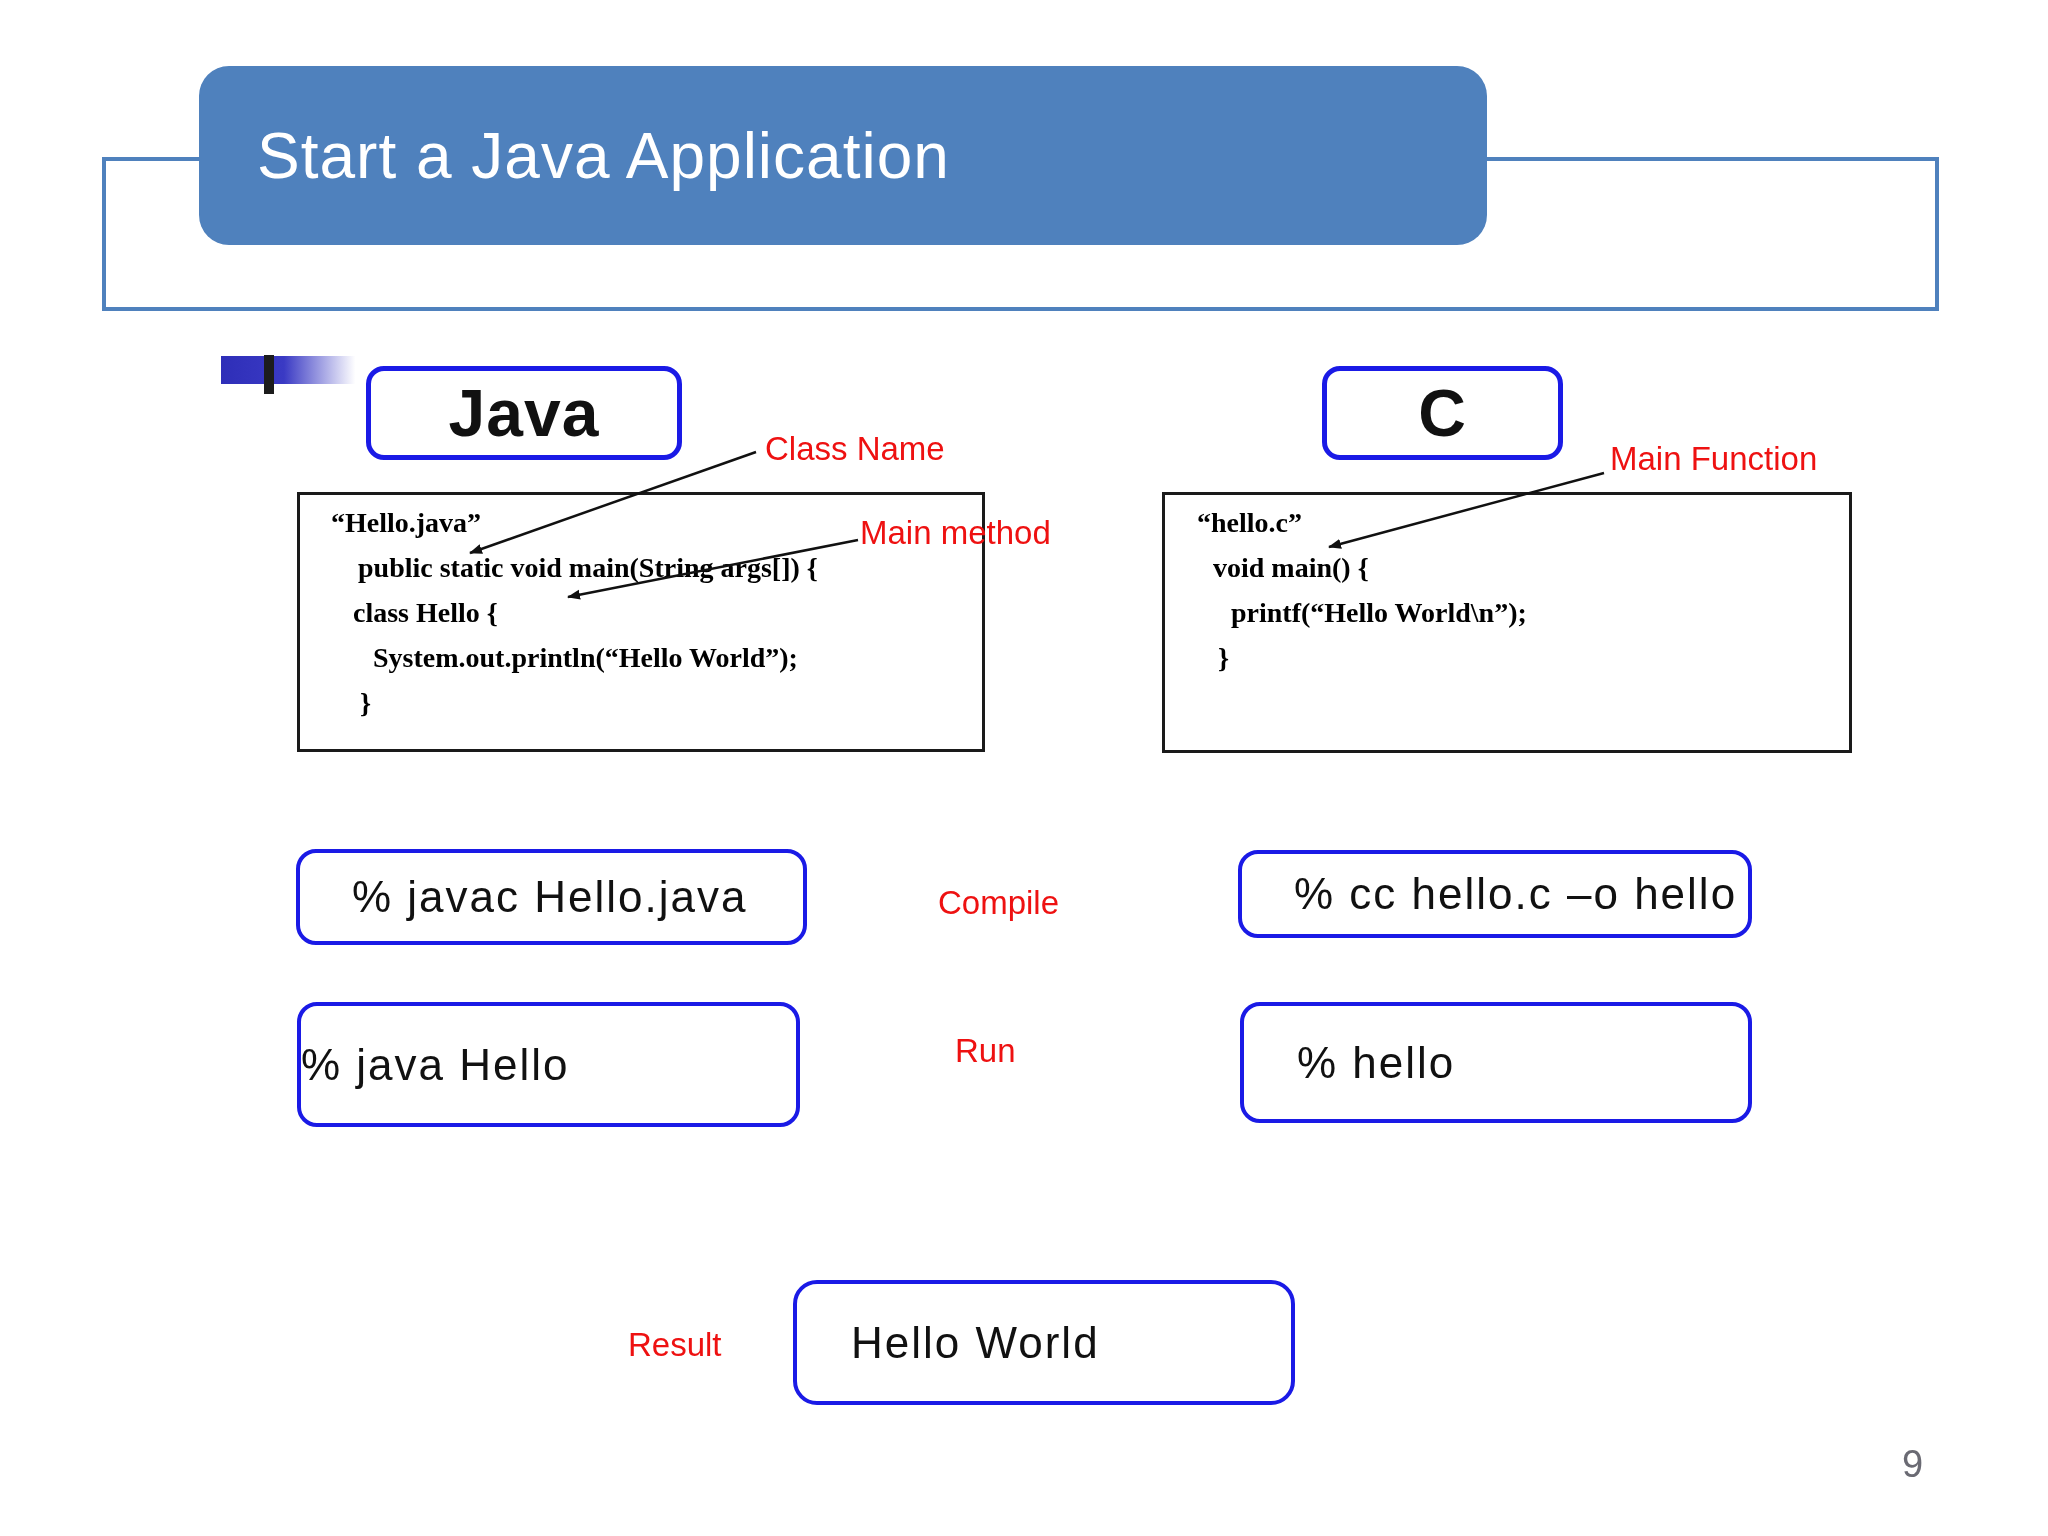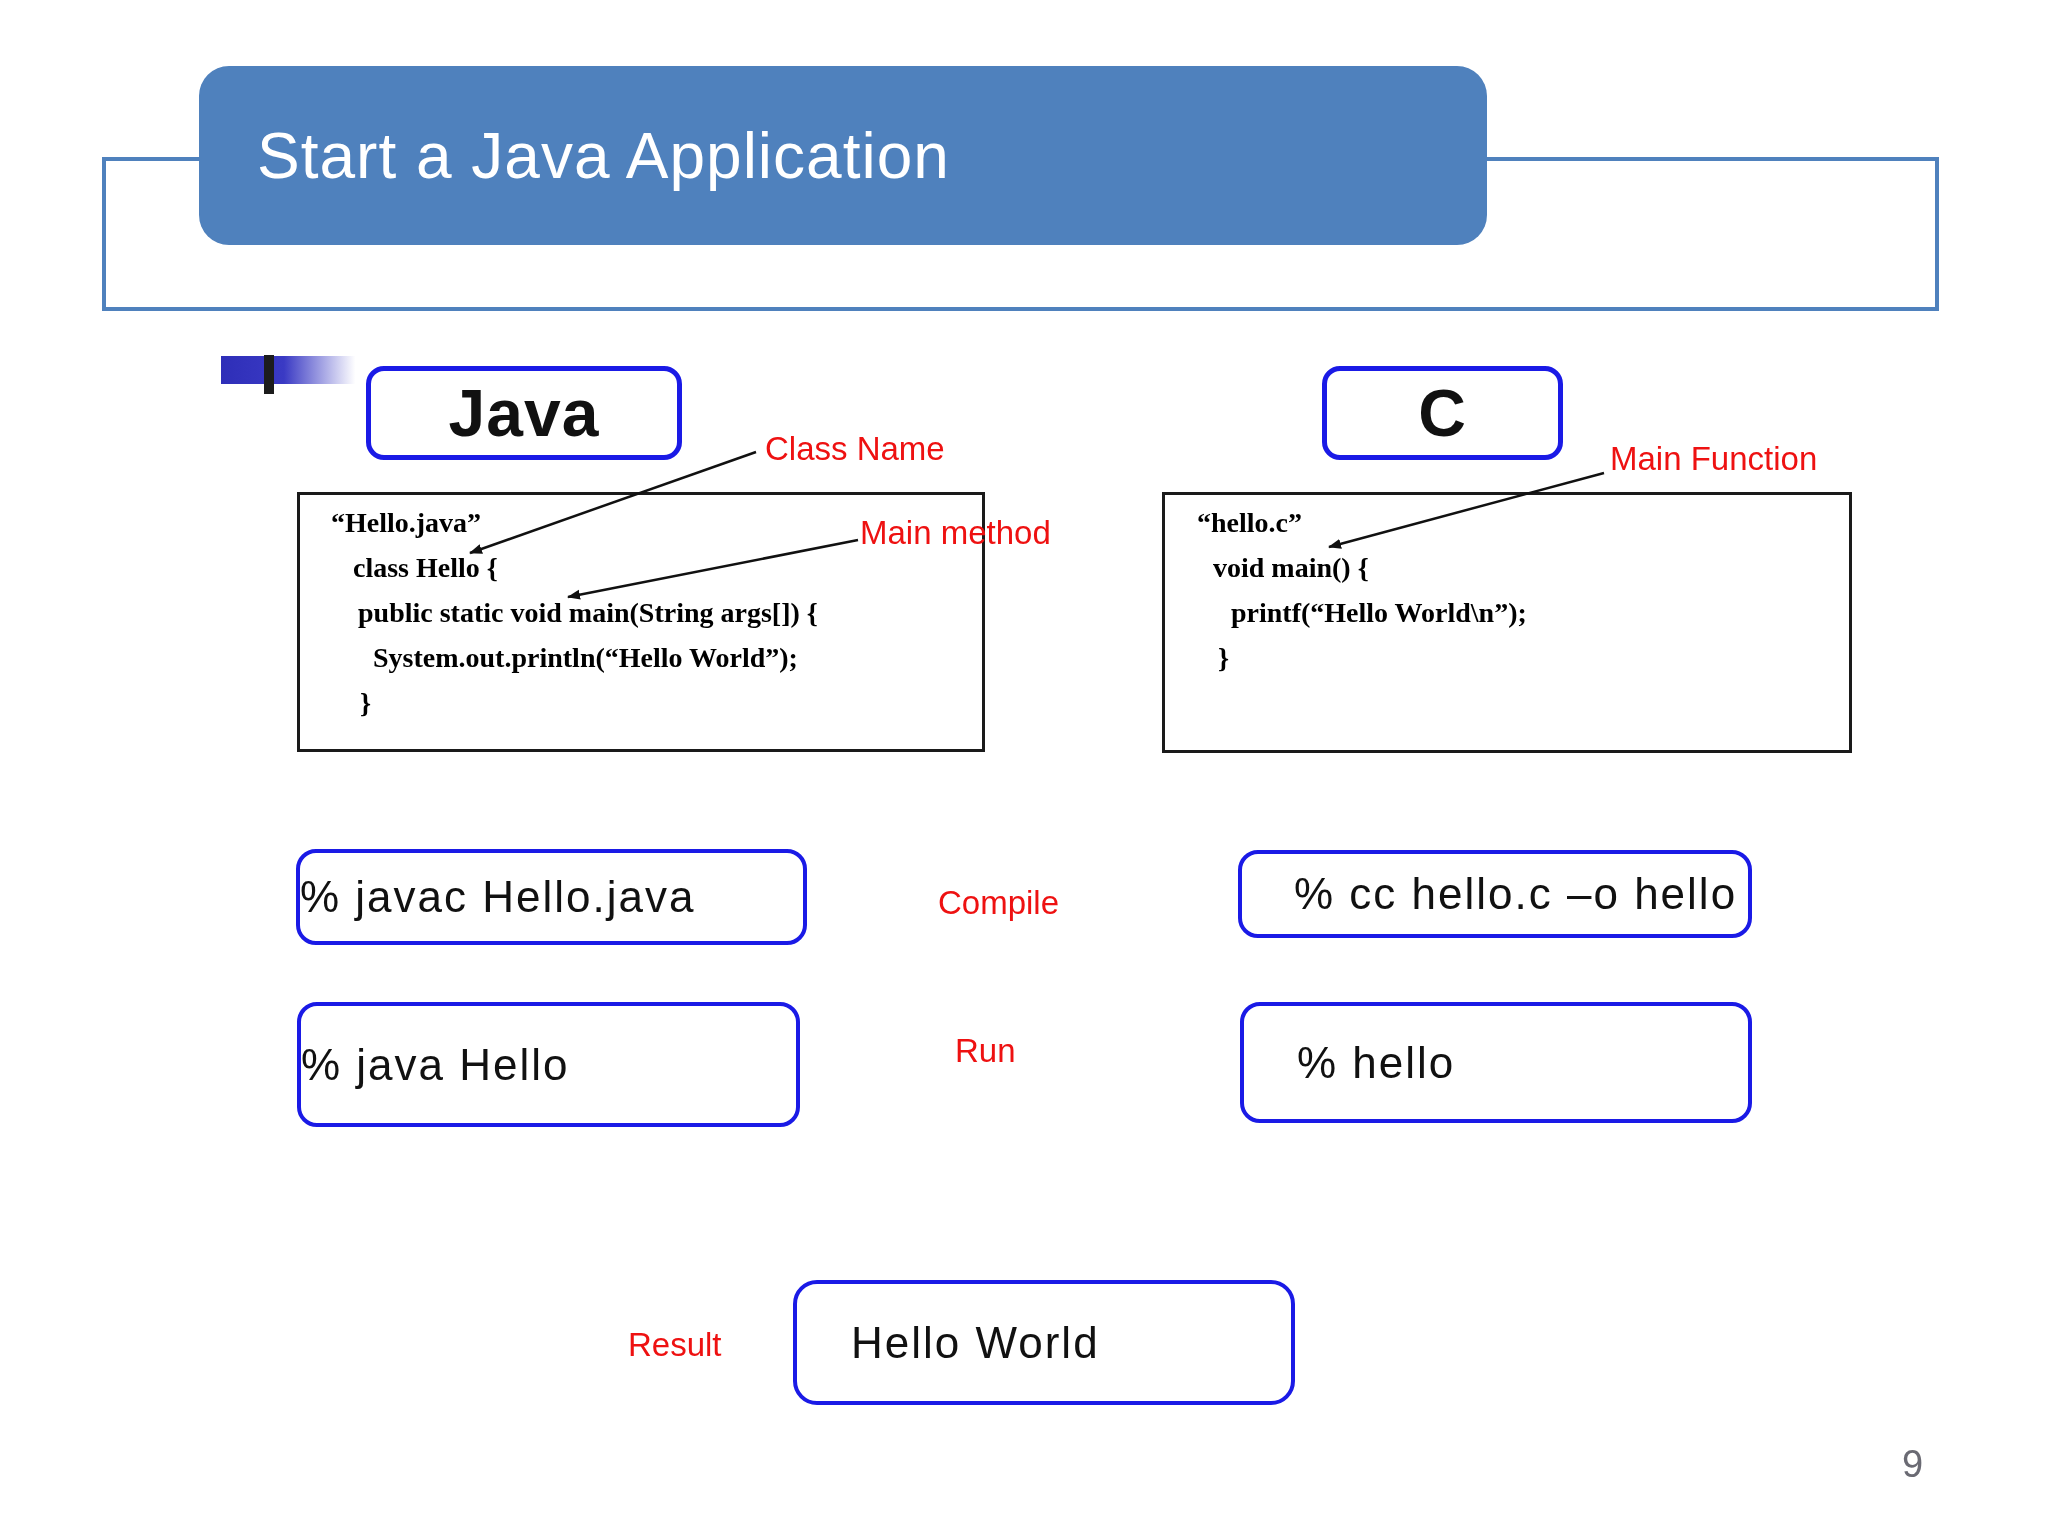--- a/index.html
+++ b/index.html
@@ -48,21 +48,21 @@
   
   .red-label{
     position:absolute;color:#ee1111;font-size:33px;white-space:nowrap;
   }
   
   .cmd-box{
     position:absolute;border:4px solid #1a1ae6;border-radius:20px;background:#fff;
     display:flex;align-items:center;box-sizing:border-box;
     font-size:44px;color:#111;letter-spacing:2px;white-space:pre;
   }
-  #javac-box{left:296px;top:849px;width:511px;height:96px;}
+  #javac-box{left:296px;top:849px;width:511px;height:96px;padding-left:52px;}
   #cc-box{left:1238px;top:850px;width:514px;height:88px;padding-left:52px;}
   #javahello-box{left:297px;top:1002px;width:503px;height:125px;}
   #hello-box{left:1240px;top:1002px;width:512px;height:121px;padding-left:53px;}
   #result-box{left:793px;top:1280px;width:502px;height:125px;padding-left:54px;border-radius:24px;}
   
   #arrow-layer{position:absolute;left:0;top:0;width:2048px;height:1536px;pointer-events:none;}
   
   .page-number{
     position:absolute;left:1902px;top:1443px;font-size:38px;color:#6a6a73;
   }
@@ -83,22 +83,22 @@
 
   <div class="lang-box" id="java-box">
     <span>Java</span>
   </div>
   <div class="lang-box" id="c-box">
     <span>C</span>
   </div>
 
   <div class="code-box" id="java-code">
     <div class="code-line" style="margin-left:31px">“Hello.java”</div>
+    <div class="code-line" style="margin-left:58px">public static void main(String args[]) {</div>
     <div class="code-line" style="margin-left:53px">class Hello {</div>
-    <div class="code-line" style="margin-left:58px">public static void main(String args[]) {</div>
     <div class="code-line" style="margin-left:73px">System.out.println(“Hello World”);</div>
     <div class="code-line" style="margin-left:60px">}</div>
   </div>
 
   <div class="code-box" id="c-code">
     <div class="code-line" style="margin-left:32px">“hello.c”</div>
     <div class="code-line" style="margin-left:48px">void main() {</div>
     <div class="code-line" style="margin-left:66px">printf(“Hello World\n”);</div>
     <div class="code-line" style="margin-left:53px">}</div>
   </div>

